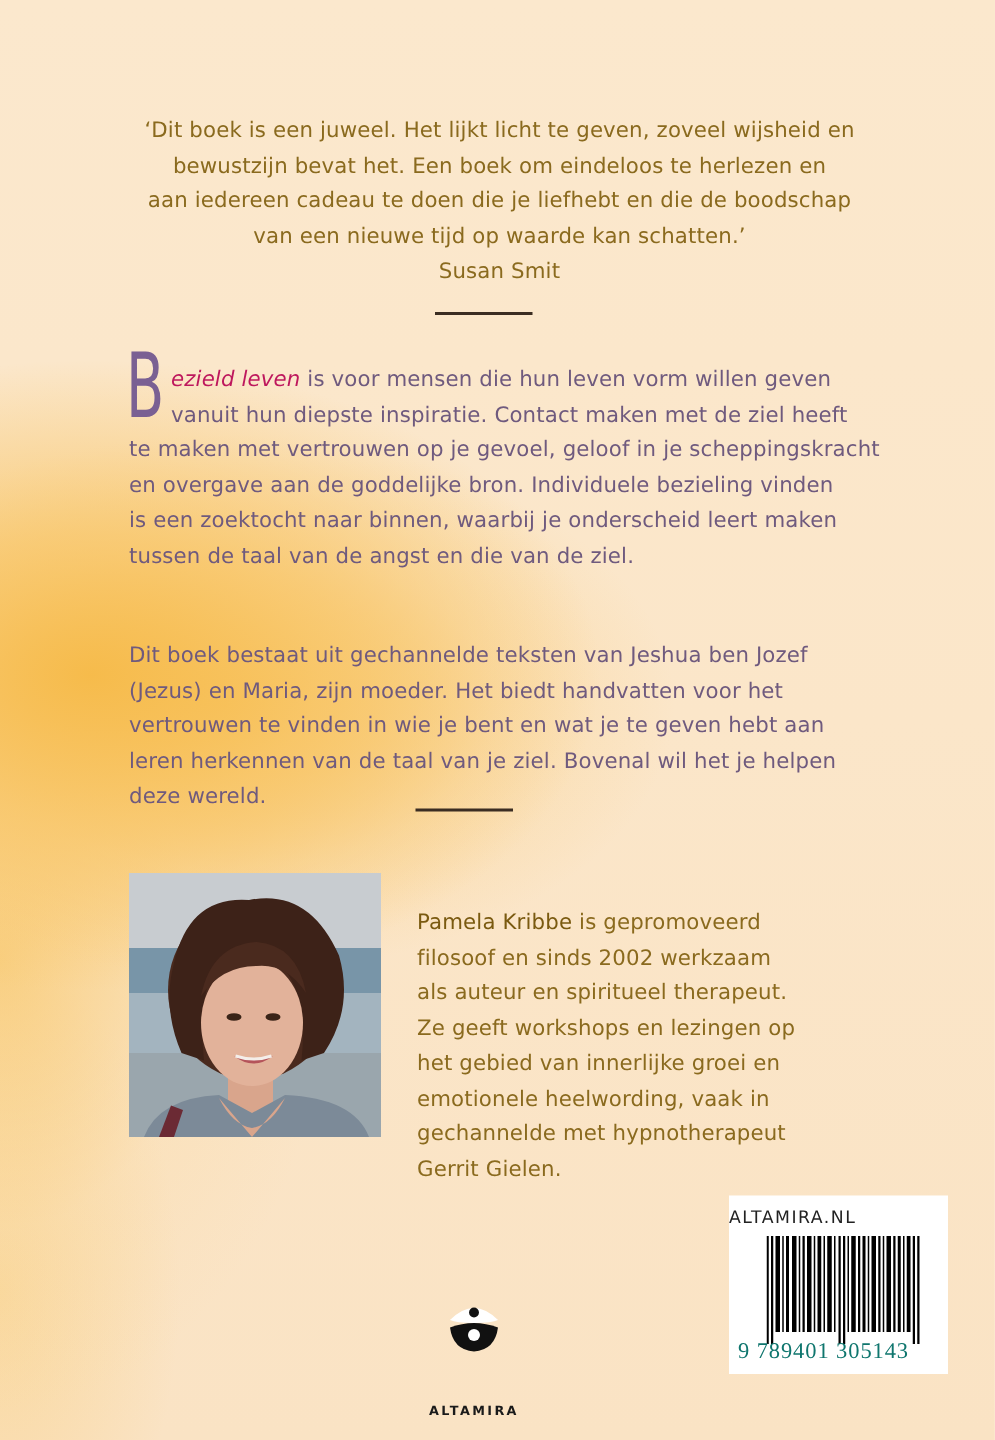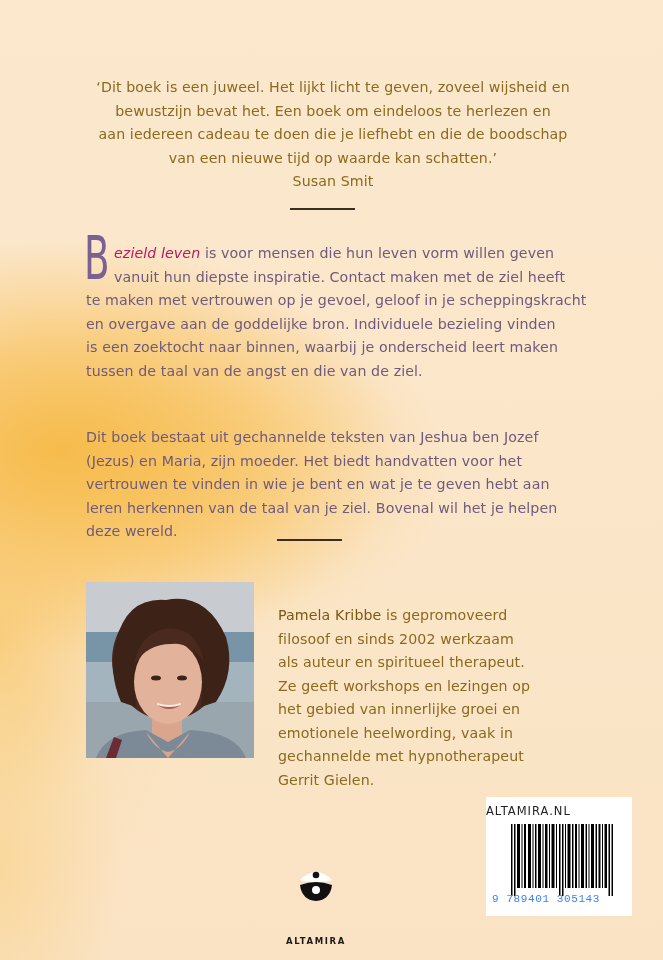--- a/index.html
+++ b/index.html
@@ -57,21 +57,21 @@
     position: absolute; left: 486px; top: 797px; width: 146px; height: 119px;
     background: #ffffff;
   }
   .barcode-site {
     position: absolute; left: 0; top: 7px; width: 146px; 
     font-size: 11.5px; letter-spacing: 1px; color: #222;
   }
   .barcode-bars { position: absolute; left: 25px; top: 27px; }
   .barcode-num {
     position: absolute; left: 6px; top: 96px; width: 136px;
-    font-size: 11px; letter-spacing: 0.6px; color: #3b82f6; font-family: Liberation Mono, monospace;
+    font-size: 15px; letter-spacing: 0.6px; color: #0f766e; font-family: Liberation Serif, serif;
   }
   .logo { position: absolute; left: 296px; top: 868px; width: 40px; height: 34px; }
   .logo-text {
     position: absolute; left: 280px; top: 912px; width: 72px; text-align: center;
     font-size: 8.5px; font-weight: bold; letter-spacing: 1.6px; color: #1a1a1a; margin-top: 24px;
   }
 </style>
 </head>
 <body>
 

